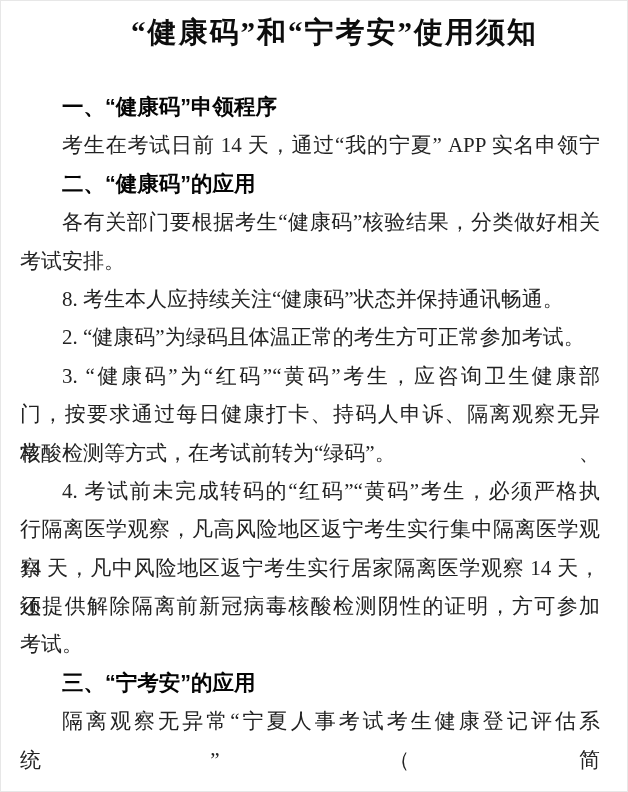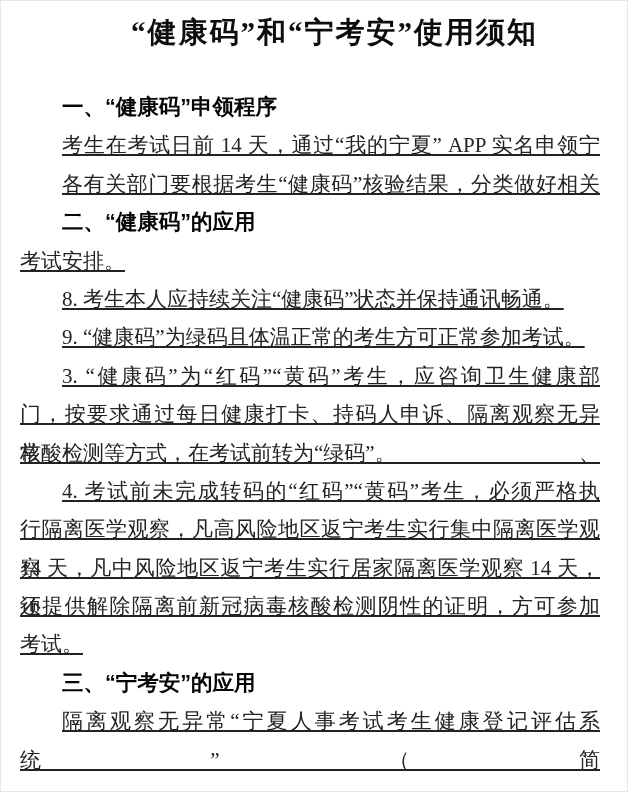--- a/index.html
+++ b/index.html
@@ -36,21 +36,20 @@
     height: 38.4px;
     line-height: 38.4px;
     font-size: 21px;
     white-space: nowrap;
     overflow: visible;
   }
   .line.body {
     font-family: "Liberation Serif", "DejaVu Serif", serif;
     color: #232323;
     font-weight: 400;
-    text-decoration: underline;
   }
   .line.heading {
     font-family: "Liberation Sans", "DejaVu Sans", sans-serif;
     font-weight: 700;
     font-size: 21.5px;
     color: #050505;
   }
   .line.indent { text-indent: 42px; }
   .line.justify {
     white-space: normal;
@@ -60,25 +59,25 @@
   }
 </style>
 </head>
 <body>
 
 <div class="page">
   <div class="doc-title">“健康码”和“宁考安”使用须知</div>
   <div class="doc-body">
       <div class="line heading indent">一、“健康码”申领程序</div>
       <div class="line body indent justify">考生在考试日前 14 天，通过“我的宁夏” APP 实名申领宁</div>
+      <div class="line heading indent">二、“健康码”的应用</div>
       <div class="line body indent justify">各有关部门要根据考生“健康码”核验结果，分类做好相关</div>
-      <div class="line heading indent">二、“健康码”的应用</div>
       <div class="line body">考试安排。</div>
       <div class="line body indent">8. 考生本人应持续关注“健康码”状态并保持通讯畅通。</div>
-      <div class="line body indent">9. “健康码”为绿码且体温正常的考生方可正常参加考试。</div>
+      <div class="line body indent">2. “健康码”为绿码且体温正常的考生方可正常参加考试。</div>
       <div class="line body indent justify">3. “健康码”为“红码”“黄码”考生，应咨询卫生健康部</div>
       <div class="line body justify">门，按要求通过每日健康打卡、持码人申诉、隔离观察无异常、</div>
       <div class="line body">核酸检测等方式，在考试前转为“绿码”。</div>
       <div class="line body indent justify">4. 考试前未完成转码的“红码”“黄码”考生，必须严格执</div>
       <div class="line body justify">行隔离医学观察，凡高风险地区返宁考生实行集中隔离医学观察</div>
       <div class="line body justify">14 天，凡中风险地区返宁考生实行居家隔离医学观察 14 天，还</div>
       <div class="line body justify">须提供解除隔离前新冠病毒核酸检测阴性的证明，方可参加</div>
       <div class="line body">考试。</div>
       <div class="line heading indent">三、“宁考安”的应用</div>
       <div class="line body indent justify">隔离观察无异常“宁夏人事考试考生健康登记评估系统”（简</div>

